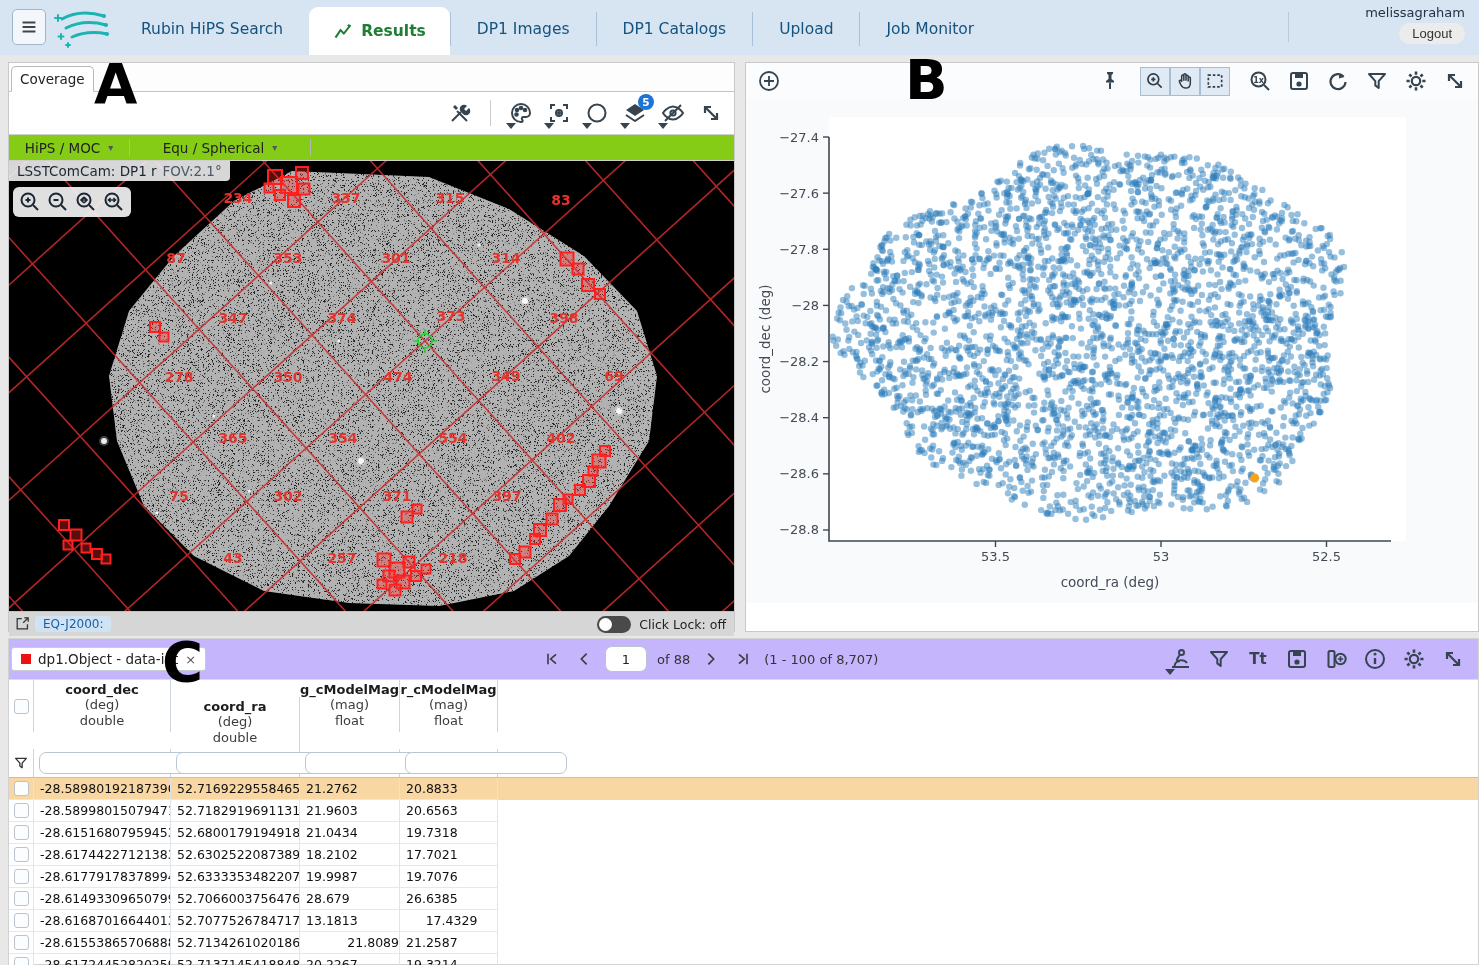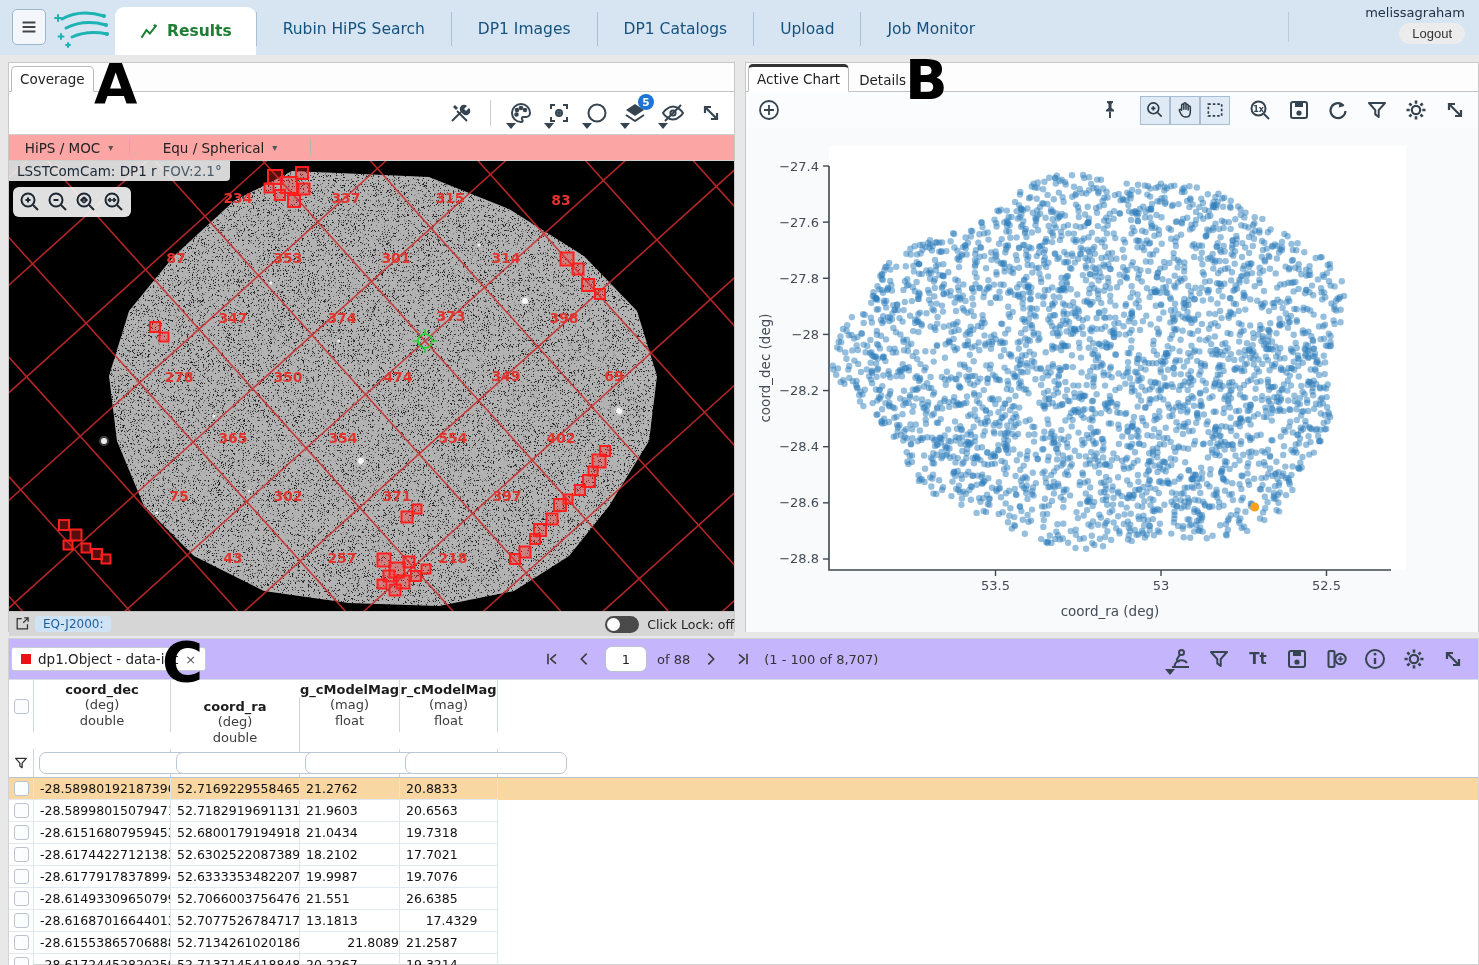--- a/index.html
+++ b/index.html
@@ -34,38 +34,38 @@
       border-right:5px solid transparent;border-top:6px solid #35444f;}
   .tbtn .badge{position:absolute;top:-4px;right:-4px;width:16px;height:16px;border-radius:50%;background:#1d74d4;
       color:#fff;font-size:10.5px;font-weight:700;display:flex;align-items:center;justify-content:center;}
   .tool-sep{width:1px;height:26px;background:#ccc;margin:0 7px;align-self:center;}
   .tool-group{display:flex;background:#dfeaf4;border-radius:3px;margin:0 6px;}
   .tool-group .tbtn{width:28px;height:27px;border:1px solid #a8bdd1;color:#2d3b46;}
   .tool-group .tbtn svg{width:20px;height:20px;}
   
   #panel-a{left:8px;top:62px;width:727px;height:570px;}
   .cov-toolbar{height:42px;display:flex;justify-content:flex-end;align-items:center;padding-right:8px;gap:8px;}
-  .cov-graybar{height:25px;background:#fca5a5;border-top:1px solid #cfcfcf;border-bottom:1px solid #cfcfcf;
+  .cov-graybar{height:25px;background:#84cc16;border-top:1px solid #cfcfcf;border-bottom:1px solid #cfcfcf;
       display:flex;align-items:center;font-size:13.5px;color:#222;}
   .dd{display:flex;align-items:center;justify-content:center;gap:8px;cursor:pointer;}
   .dd .dcaret{font-size:10px;color:#555;}
   .graybar-sep{width:1px;height:17px;background:#b5b5b5;}
   .cov-image{position:relative;height:450px;background:#000;overflow:hidden;}
   .cov-chip{position:absolute;left:0;top:0;background:rgba(245,245,245,0.88);border-radius:0 0 4px 0;
       padding:2px 8px;font-size:13.5px;color:#1b2733;z-index:5;white-space:nowrap;}
   .cov-chip .fov{color:#4a5a68;margin-left:6px;}
   .zoom-chip{position:absolute;left:4px;top:26px;background:rgba(248,248,248,0.9);border-radius:6px;
       display:flex;gap:2px;padding:2px 4px;z-index:5;}
   .zoom-chip .tbtn{width:26px;height:26px;color:#1b2733;}
   .cov-status{height:24px;background:#d6d6d6;border-top:1px solid #c2c2c2;display:flex;align-items:center;
       font-size:12.5px;color:#222;position:relative;}
   .eq-chip{background:#cfe3f5;border-radius:3px;padding:1px 8px;margin-left:26px;color:#1b5e9e;font-size:12px;}
   .toggle{width:34px;height:17px;border-radius:9px;background:#4a4a4a;position:relative;cursor:pointer;margin-right:8px;}
   .toggle .knob{position:absolute;left:2px;top:2px;width:13px;height:13px;border-radius:50%;background:#fff;}
-  .status-right{position:absolute;right:0;display:flex;align-items:center;}
+  .status-right{position:absolute;right:8px;display:flex;align-items:center;}
   .extlink{position:absolute;left:5px;top:3px;color:#333;cursor:pointer;}
   
   #panel-b{left:745px;top:62px;width:734px;height:570px;}
   #panel-b .ptab.active{border-top:3px solid #333;}
   .chart-toolbar{height:36px;display:flex;align-items:center;background:#fbfcfe;padding:0 8px;}
   .chart-toolbar .spacer{flex:1;}
   #chart-svg{display:block;background:#f8fafc;}
   
   #panel-c{left:8px;top:638px;width:1471px;height:327px;border:1px solid #d2d2d2;}
   .tbl-header{position:relative;height:40px;background:#c4b5fd;border-bottom:1px solid #d8dee5;
@@ -257,28 +257,28 @@
       <g stroke="#1db3b3" stroke-width="2" stroke-linecap="round">
         <path d="M4 8v6M1 11h6"></path>
           <path d="M7 27v5M4.5 29.5h5"></path>
           <path d="M14 36v4M12 38h4"></path>
       </g>
       <circle cx="50" cy="9" r="2" fill="#1db3b3"></circle>
         <circle cx="52" cy="18" r="2" fill="#1db3b3"></circle>
         <circle cx="53" cy="27" r="2" fill="#1db3b3"></circle>
     </svg>
     <div class="nav-tabs" id="nav-tabs">
+        <div class="nav-tab"><span>Rubin HiPS Search</span></div>
         <div class="nav-tab active">
           <svg viewBox="0 0 24 24" width="20" height="20">
             <path d="M3 20 L9 11 13 15 21 5" stroke="#1e7e34" stroke-width="2.4" fill="none"></path>
             <path d="M19 3l.8 1.7L21.5 5.5l-1.7.8L19 8l-.8-1.7-1.7-.8 1.7-.8z" fill="#1e7e34"></path>
           </svg>
           <span>Results</span>
         </div>
-        <div class="nav-tab"><span>Rubin HiPS Search</span></div>
         <div class="nav-tab"><span>DP1 Images</span></div>
         <div class="nav-tab"><span>DP1 Catalogs</span></div>
         <div class="nav-tab"><span>Upload</span></div>
         <div class="nav-tab"><span>Job Monitor</span></div>
       </div>
     <div class="nav-sep"></div>
     <div class="nav-right">
       <div class="nav-user">melissagraham</div>
       <button class="logout-btn">Logout</button>
     </div>
@@ -528,25 +528,20 @@
       <div class="status-right">
         <div class="toggle">
             <div class="knob"></div>
           </div>
         <span>Click Lock: off</span>
       </div>
     </div>
   </div>
 
   <div class="panel" id="panel-b">
-    <div class="tabstrip" id="chart-tabstrip">
-        <div class="ptab active">Active Chart</div>
-        <div class="ptab">Details</div>
-        <div class="ptab-sep"></div>
-      </div>
     <div class="chart-toolbar">
       <div id="chart-tools-left" style="display:flex;align-items:center;">
           <span class="tbtn">
             <svg viewBox="0 0 24 24">
               <use href="#sy-add-chart"></use>
             </svg>
           </span>
         </div>
       <div class="spacer"></div>
       <div id="chart-tools-right" style="display:flex;align-items:center;gap:9px;">
@@ -4014,21 +4009,21 @@
           <div class="td" style="width: 100px;">19.9987</div>
           <div class="td" style="width: 98px;">19.7076</div>
           <div class="fill"></div>
         </div>
         <div class="tr">
           <div class="td-cb">
             <div class="cb"></div>
           </div>
           <div class="td" style="width: 137px;">-28.614933096507997</div>
           <div class="td" style="width: 129px;">52.70660037564767</div>
-          <div class="td" style="width: 100px;">21.551</div>
+          <div class="td" style="width: 100px;">28.679</div>
           <div class="td" style="width: 98px;">26.6385</div>
           <div class="fill"></div>
         </div>
         <div class="tr">
           <div class="td-cb">
             <div class="cb"></div>
           </div>
           <div class="td" style="width: 137px;">-28.616870166440137</div>
           <div class="td" style="width: 129px;">52.707752678471756</div>
           <div class="td" style="width: 100px;">13.1813</div>

